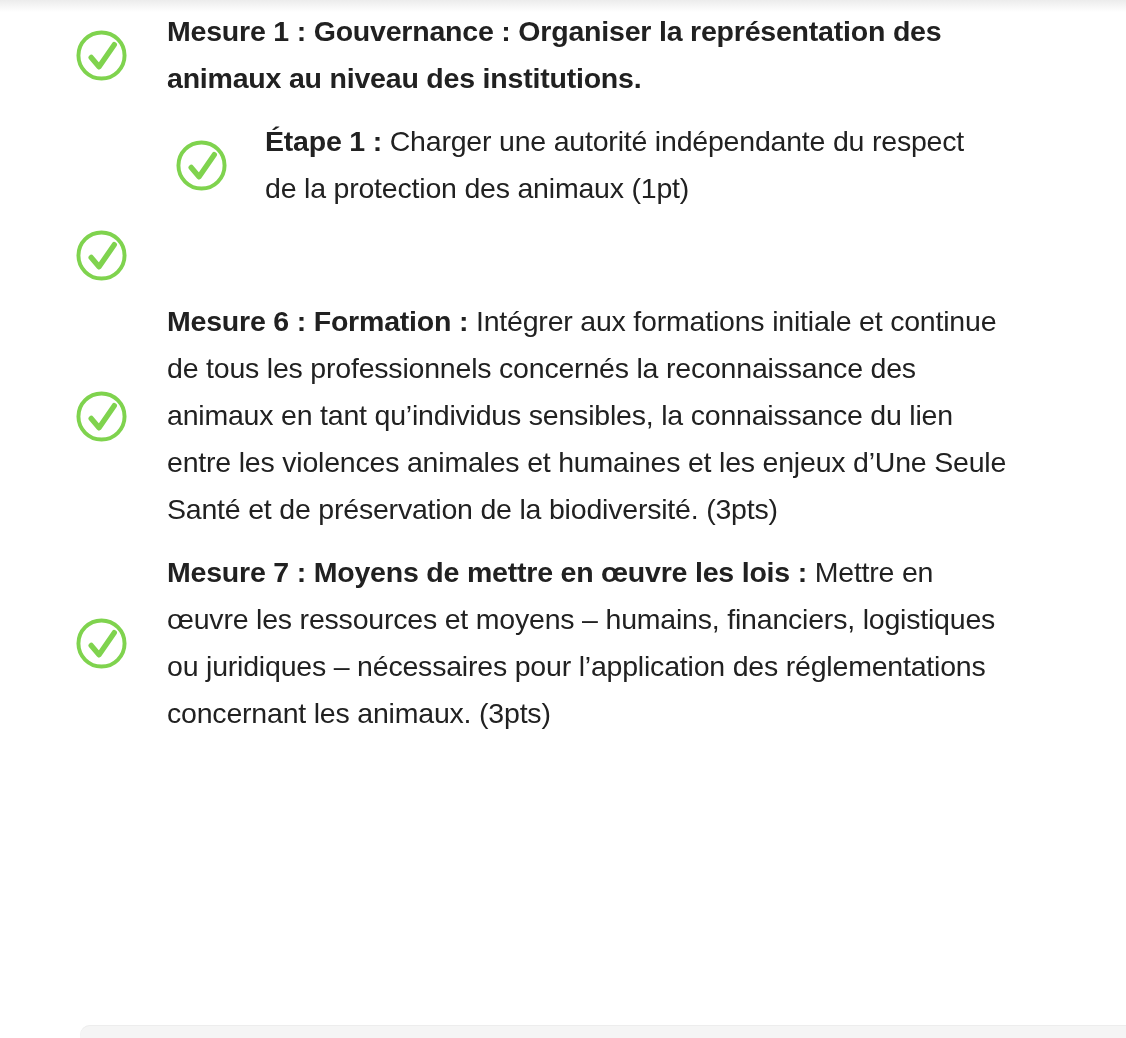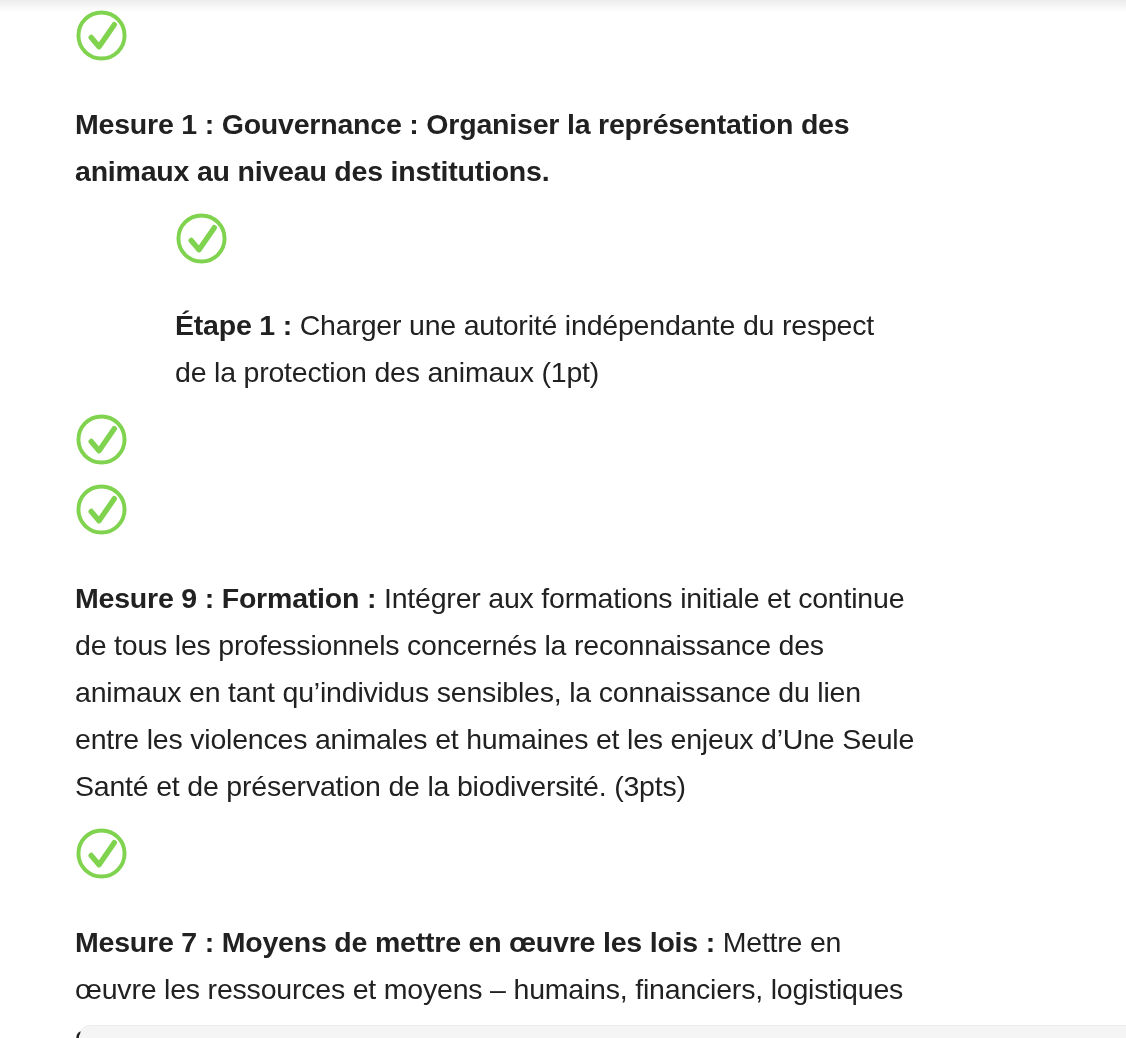--- a/index.html
+++ b/index.html
@@ -25,24 +25,23 @@
     background: linear-gradient(to bottom, #ececec, rgba(255,255,255,0));
     pointer-events: none;
   }
   ul.checklist {
     list-style: none;
     margin: 0;
     padding: 8px 0 0 0;
   }
   li.item {
     display: flex;
-    align-items: flex-start;
+    align-items: center;
     gap: 39px;
     margin: 0 0 16px 75px;
-    flex-direction: column;
   }
   li.item.sub {
     margin-left: 175px;
     gap: 37px;
     margin-top: 11px;
   }
   .check {
     flex: none;
     width: 53px;
     height: 53px;
@@ -109,21 +108,21 @@
     </span>
   </li>
 
   <li class="item">
     <span class="check">
       <svg viewBox="0 0 54 54" fill="none" xmlns="http://www.w3.org/2000/svg">
         <circle cx="27" cy="27" r="23.5" stroke="currentColor" stroke-width="4"></circle>
         <path d="M16.5 29 L24.5 38.5 L40 16" stroke="currentColor" stroke-width="5.5" stroke-linecap="round" stroke-linejoin="round"></path>
       </svg>
     </span>
-    <p class="entry"><strong>Mesure 9 : Formation :</strong><span class="body"> Intégrer aux formations initiale et continue de tous les professionnels concernés la reconnaissance des animaux en tant qu’individus sensibles, la connaissance du lien entre les violences animales et humaines et les enjeux d’Une Seule Santé et de préservation de la biodiversité. (3pts)</span></p>
+    <p class="entry"><strong>Mesure 6 : Formation :</strong><span class="body"> Intégrer aux formations initiale et continue de tous les professionnels concernés la reconnaissance des animaux en tant qu’individus sensibles, la connaissance du lien entre les violences animales et humaines et les enjeux d’Une Seule Santé et de préservation de la biodiversité. (3pts)</span></p>
   </li>
 
   <li class="item">
     <span class="check">
       <svg viewBox="0 0 54 54" fill="none" xmlns="http://www.w3.org/2000/svg">
         <circle cx="27" cy="27" r="23.5" stroke="currentColor" stroke-width="4"></circle>
         <path d="M16.5 29 L24.5 38.5 L40 16" stroke="currentColor" stroke-width="5.5" stroke-linecap="round" stroke-linejoin="round"></path>
       </svg>
     </span>
     <p class="entry"><strong>Mesure 7 : Moyens de mettre en œuvre les lois :</strong><span class="body"> Mettre en œuvre les ressources et moyens – humains, financiers, logistiques ou juridiques – nécessaires pour l’application des réglementations concernant les animaux. (3pts)</span></p>

